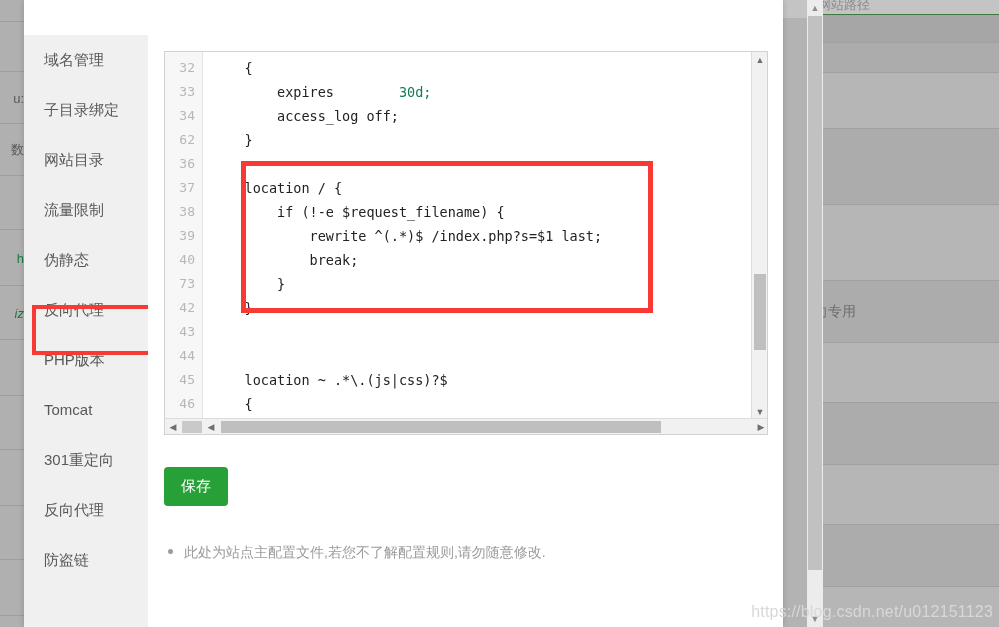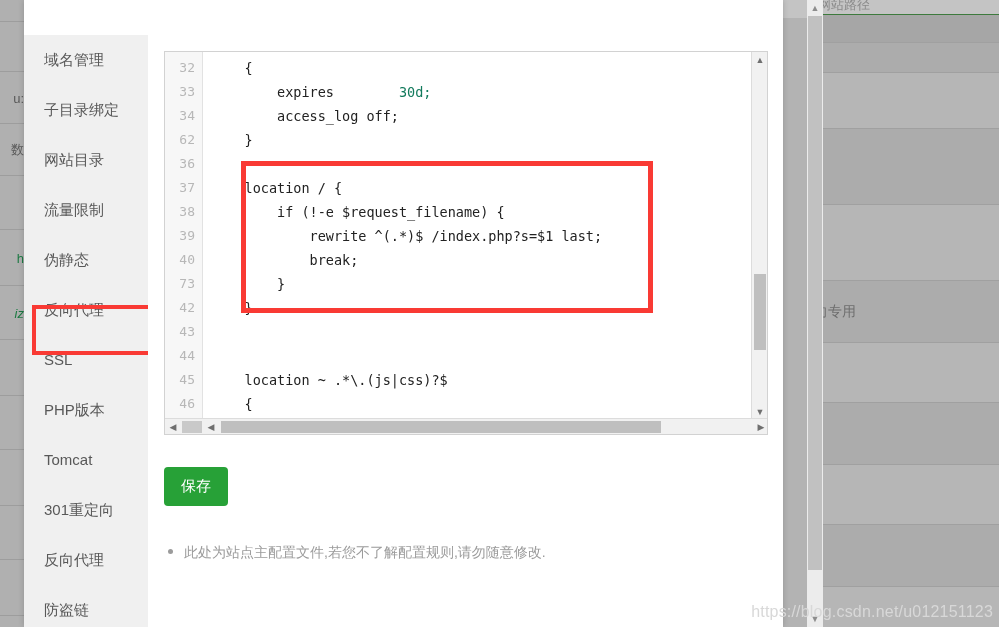--- a/index.html
+++ b/index.html
@@ -366,21 +366,20 @@
 
   <div class="panel">
 
     <div class="sidebar" id="sidebar">
         <div class="nav-item"><span>域名管理</span></div>
         <div class="nav-item"><span>子目录绑定</span></div>
         <div class="nav-item"><span>网站目录</span></div>
         <div class="nav-item"><span>流量限制</span></div>
         <div class="nav-item"><span>伪静态</span></div>
         <div class="nav-item"><span>反向代理</span></div>
-        <div class="nav-item"><span>SSL</span></div>
         <div class="nav-item"><span>PHP版本</span></div>
         <div class="nav-item"><span>Tomcat</span></div>
         <div class="nav-item"><span>301重定向</span></div>
         <div class="nav-item"><span>反向代理</span></div>
         <div class="nav-item"><span>防盗链</span></div>
       </div>
     <div class="sidebar-highlight"></div>
 
     <div class="content">
 

